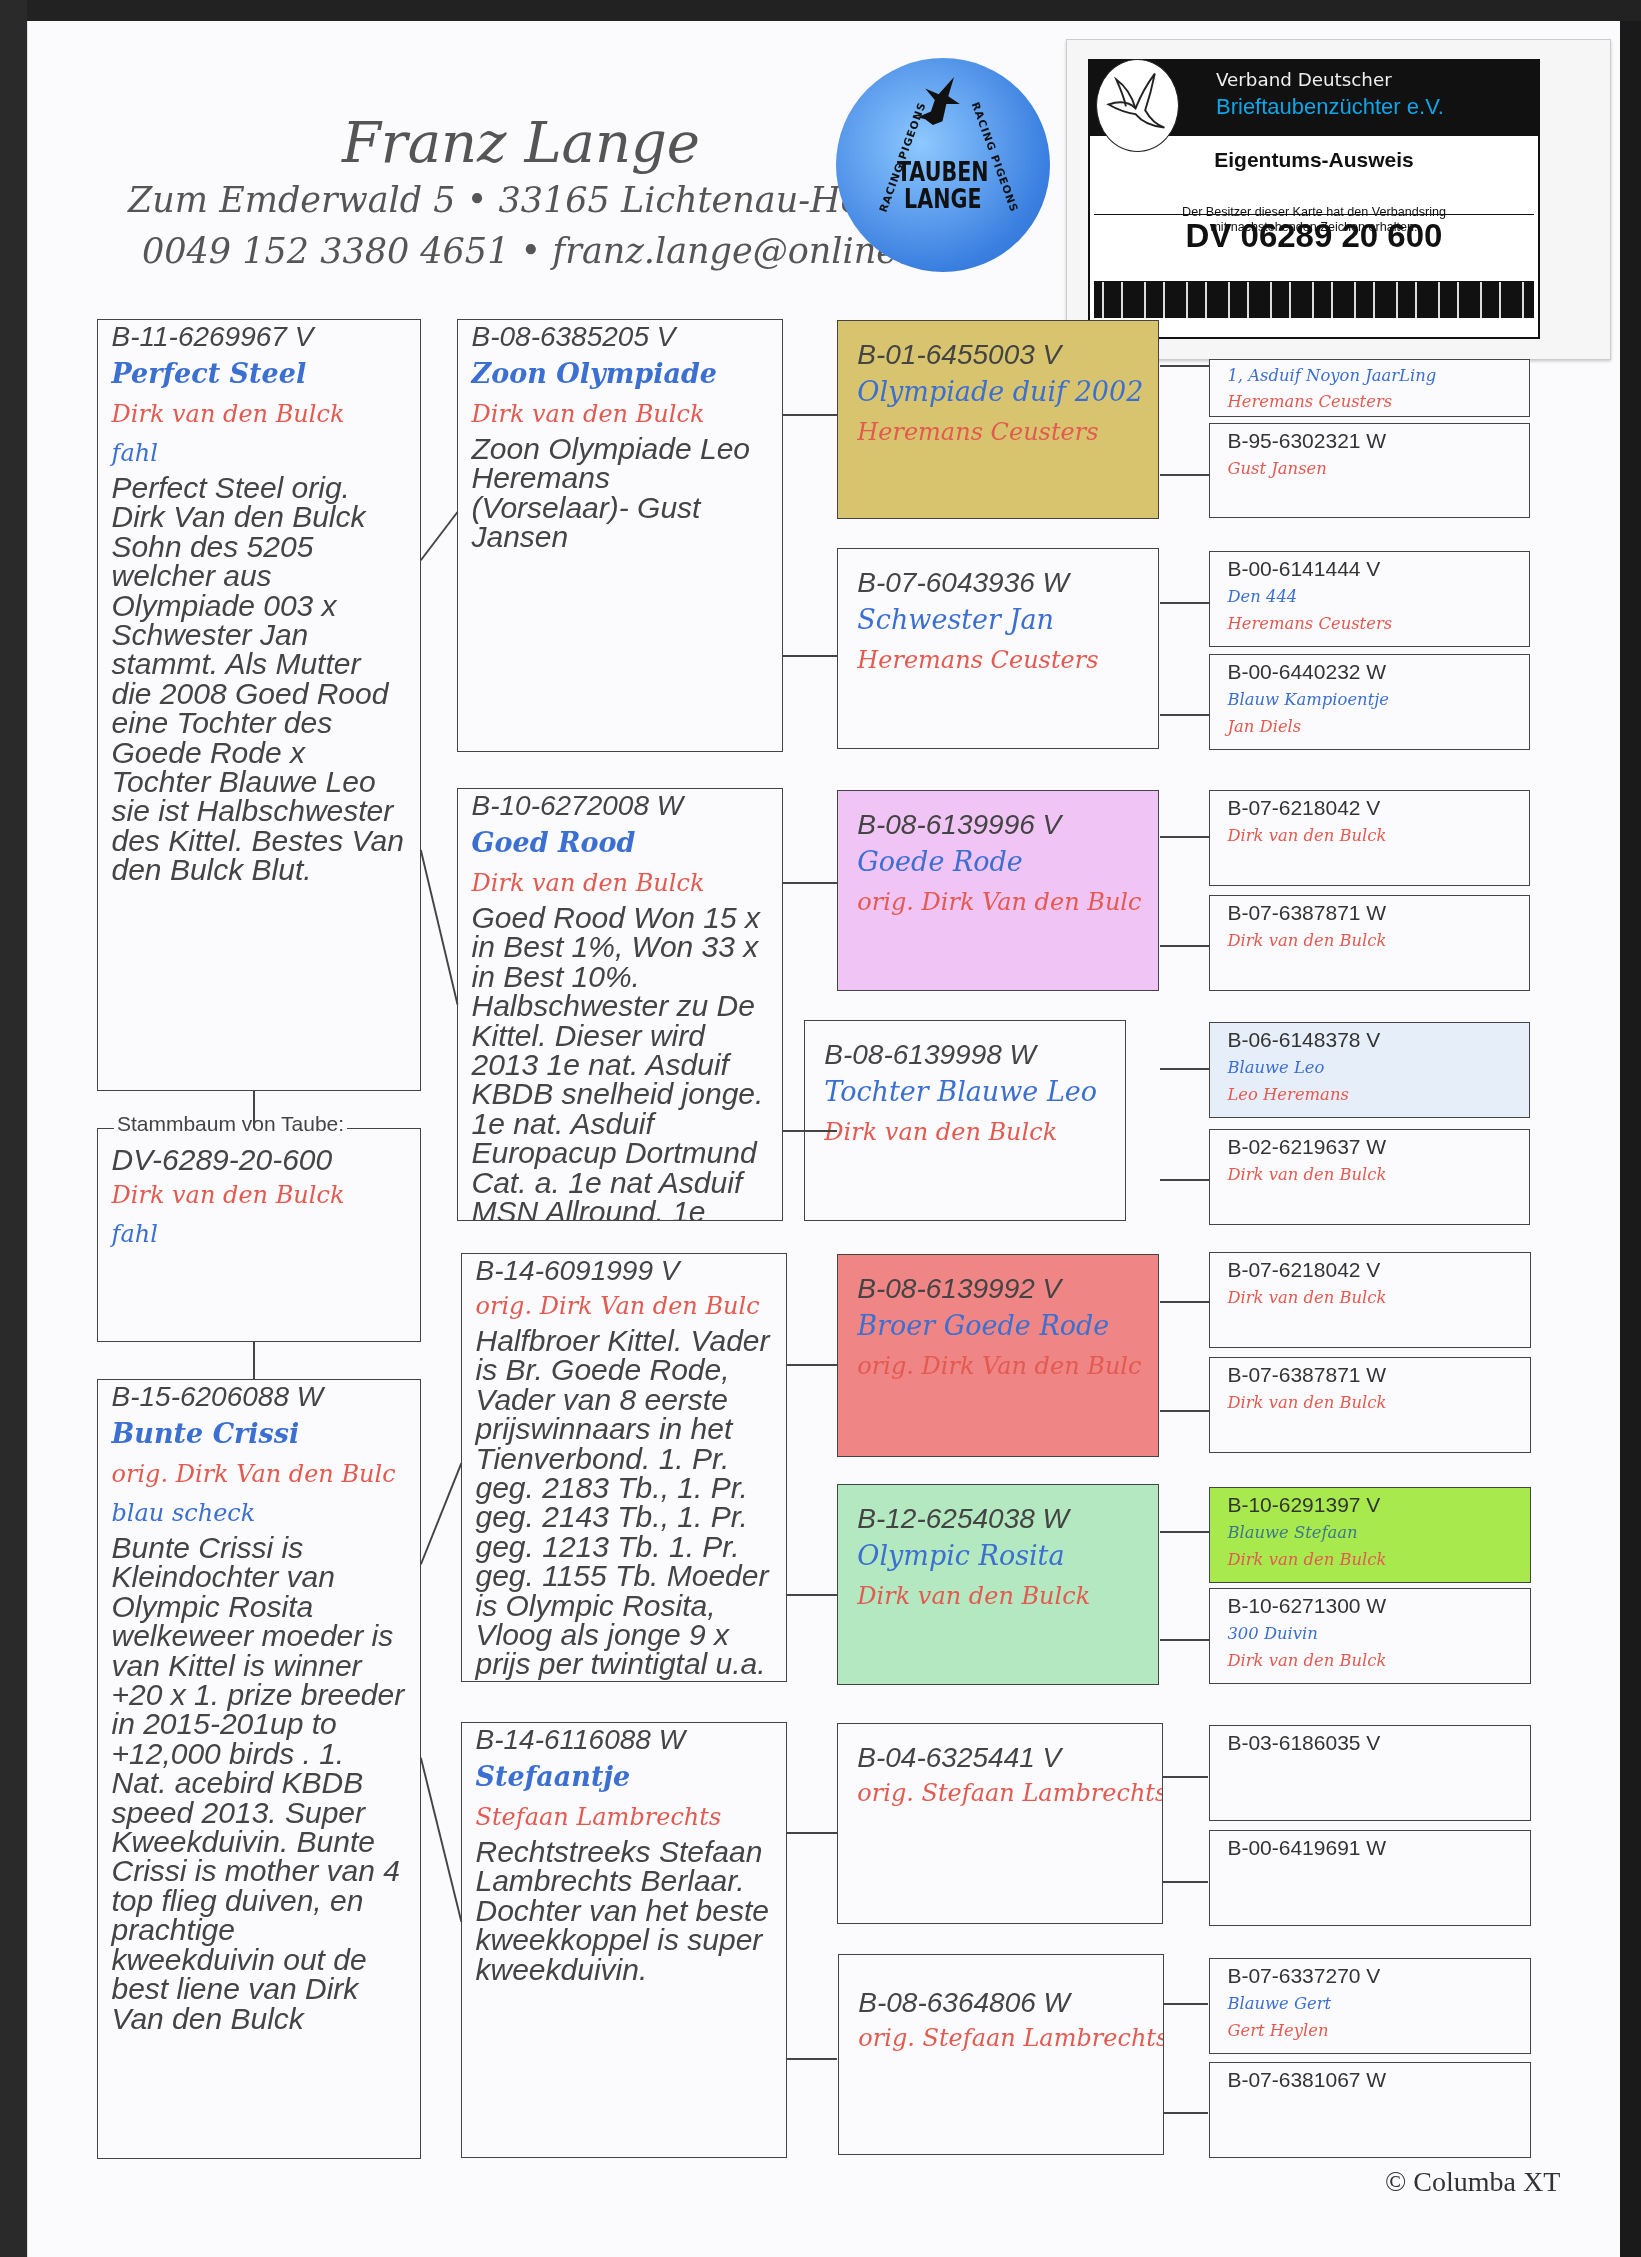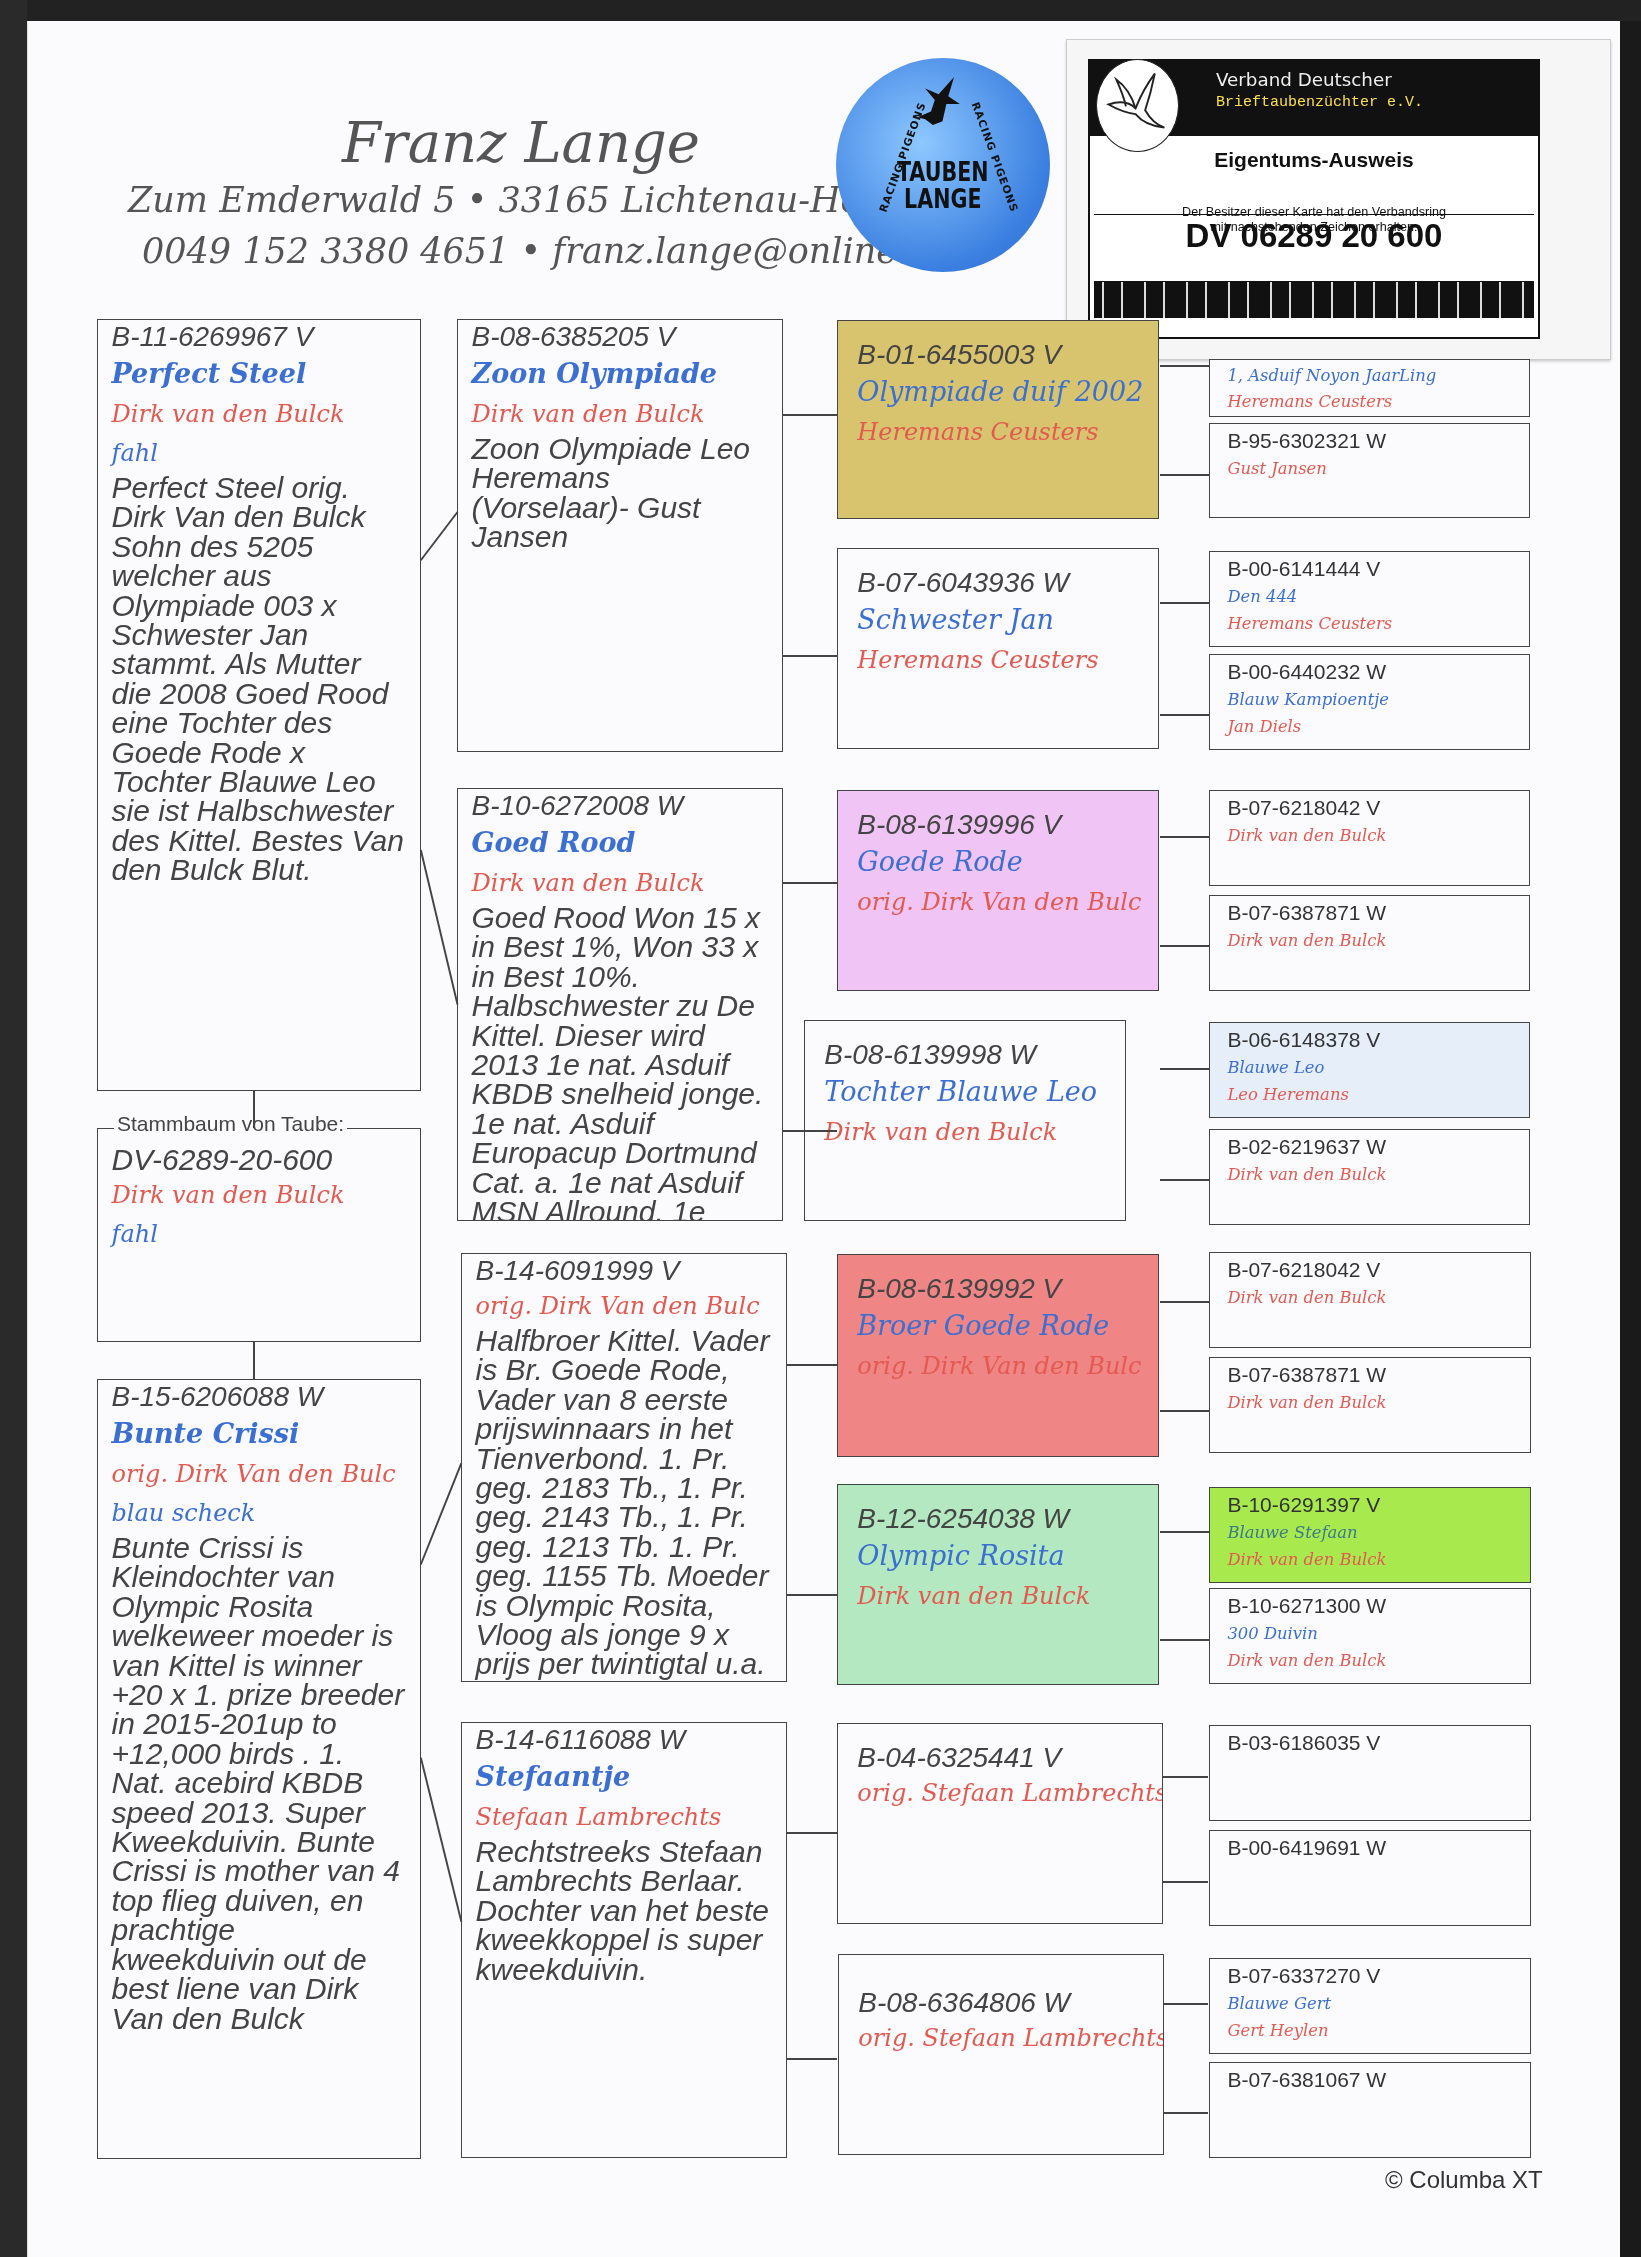--- a/index.html
+++ b/index.html
@@ -25,21 +25,21 @@
   .sticker svg { position:absolute; top:17.4px; left:68px; }
 
   .id-card {
     position:absolute; left:1066px; top:39px; width:545px; height:321px; background:#f6f6f6;
     border:1px solid #ccc; box-shadow: 0 1.9px 2.9px rgba(0,0,0,0.2);
   }
   .id-card .frame { position:absolute; left:21px; top:19.3px; width:452px; height:280px; border:2.9px solid #111; background:#fff; }
   .id-card .topbar { position:absolute; left:0; top:0; width:100%; height:75px; background:#111; }
   .id-card .logo { position:absolute; left:5.8px; top:-1.9px; width:83px; height:93px; border-radius:50%; background:#fff; border:1.9px solid #222; }
   .id-card .org1 { position:absolute; left:126px; top:7.7px; color:#eee; font-family:"DejaVu Sans", sans-serif; font-size:18.3px; }
-  .id-card .org2 { position:absolute; left:126px; top:33px; color:#fde047; font-family:Liberation Mono, monospace; font-size:15px; }
+  .id-card .org2 { position:absolute; left:126px; top:33px; color:#0ea5e9; font-family:Liberation Sans, sans-serif; font-size:22px; }
   .id-card .title { position:absolute; left:0; width:100%; top:87px; text-align:center; font-family:"Liberation Sans", sans-serif; font-weight:bold; font-size:21px; color:#111; }
   .id-card .sub { position:absolute; left:0; width:100%; top:116px; text-align:center; font-family:"Liberation Sans", sans-serif; font-size:12.6px; line-height:14.5px; color:#111;margin-top:28px; }
   .id-card .divider { position:absolute; left:3.9px; right:3.9px; top:153px; border-top:1.9px solid #111; }
   .id-card .ring-no { position:absolute; left:0; width:100%; top:156px; text-align:center; font-family:"Liberation Sans", sans-serif; font-weight:bold; font-size:33px; color:#111; }
   .id-card .pattern { position:absolute; left:3.9px; right:3.9px; top:220px; height:37px; background:#111; border-top:1.9px solid #111;
     background-image: repeating-linear-gradient(90deg, #111 0 7.7px, #ddd 7.7px 9.7px, #111 9.7px 27px, #ddd 27px 29px, #111 29px 42px); }
 
   .box { position:absolute; border:1.9px solid #444; background:#fbfbfd; overflow:hidden; }
   .ring { font-family:"Liberation Sans", sans-serif; font-style:italic; color:#444; white-space:nowrap; }
   .ring-lg { font-size:28px; line-height:33px; }
@@ -48,21 +48,21 @@
   .breeder { font-family:"DejaVu Serif", serif; font-style:italic; color:#e35a50; white-space:nowrap; }
   .note { font-family:"Liberation Sans", sans-serif; font-style:italic; font-size:30px; line-height:29.4px; color:#444; }
   .pname-lg { font-size:27px; line-height:42px; }
   .breeder-lg { font-size:24px; line-height:39px; }
   .pname-sm { font-size:16.4px; line-height:31px; font-weight:normal; }
   .breeder-sm { font-size:16.4px; line-height:31px; }
   .color-lg { font-family:"DejaVu Serif", serif; font-style:italic; color:#3b6fd1; font-size:24px; line-height:39px; }
 
   .line { position:absolute; background:#444; }
   .legend-label { position:absolute; font-family:"Liberation Sans", sans-serif; font-size:21px; color:#444; background:#fbfbfd; padding:0 2.9px; }
-  .copyright { position:absolute; font-family:Liberation Sans, sans-serif; font-size:24px; color:#333; }
+  .copyright { position:absolute; font-family:Liberation Serif, serif; font-size:28px; color:#333; }
 </style>
 </head>
 <body>
 
 <div class="sheet-edge"></div>
 <div class="sheet-edge2"></div>
 
 <div class="page">
 
   <div class="header-name">Franz Lange</div>

